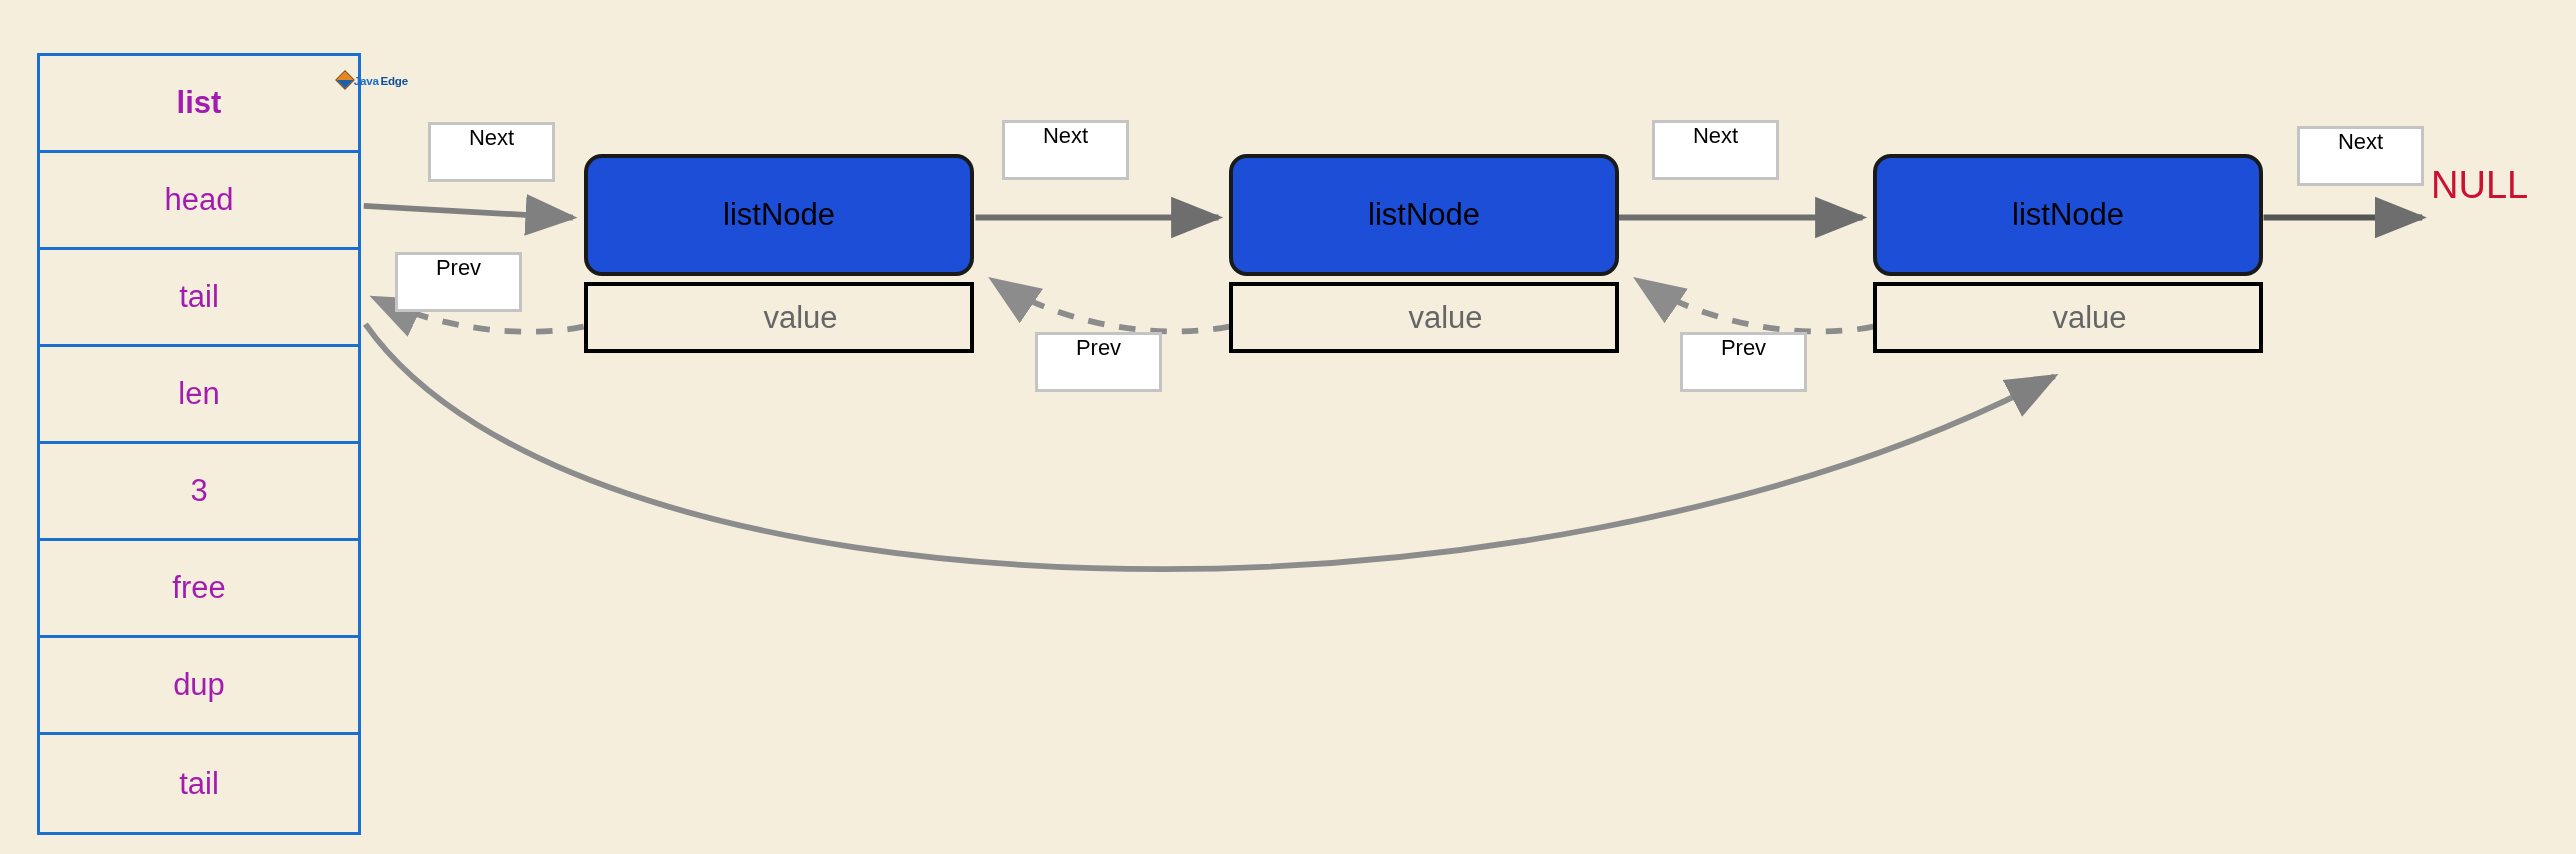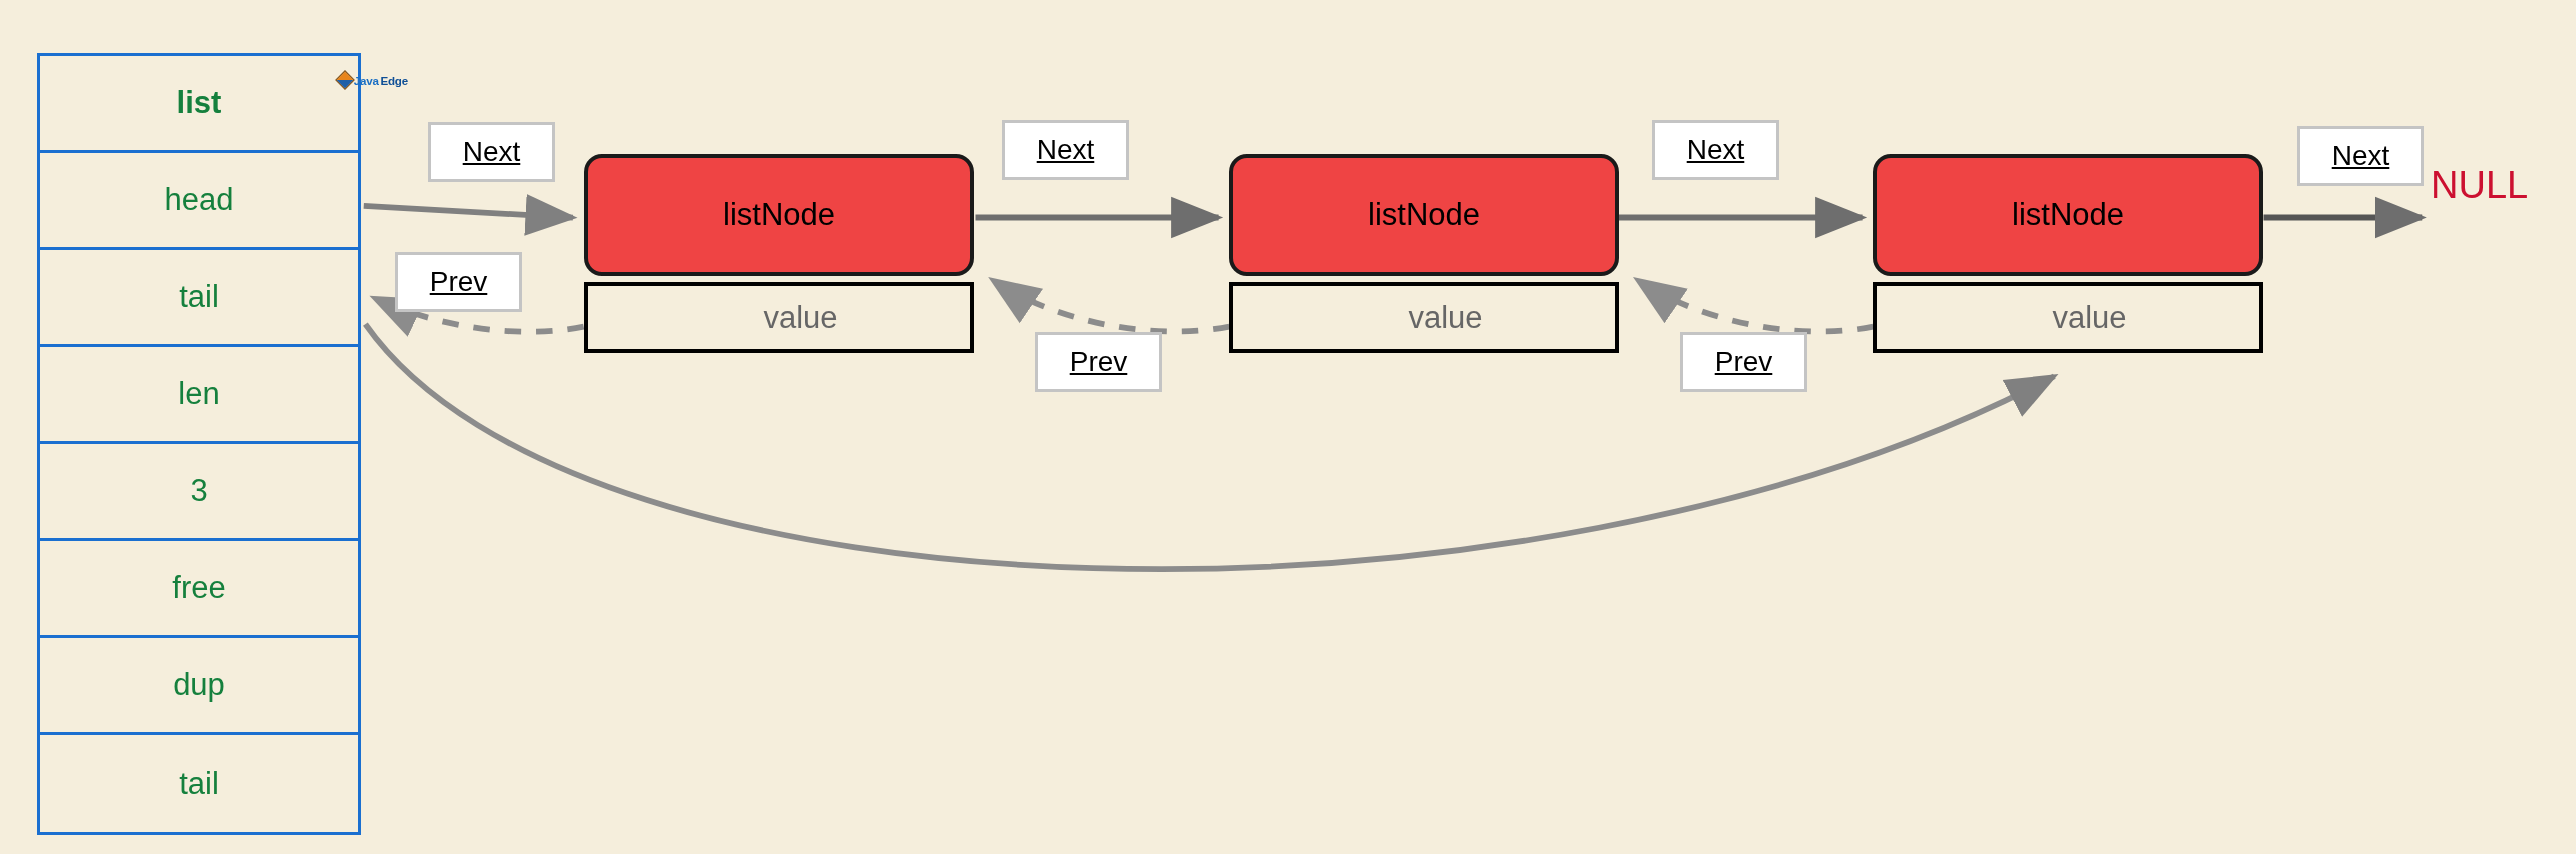--- a/index.html
+++ b/index.html
@@ -33,31 +33,31 @@
     box-sizing: border-box;
     background: transparent;
   }
   .struct-row {
     height: 97px;
     box-sizing: border-box;
     border-bottom: 3.3px solid #1a6fd0;
     display: flex;
     align-items: center;
     justify-content: center;
-    color: #15803d;
+    color: #a21caf;
     font-size: 31px;
   }
   .struct-row:last-child { border-bottom: none; }
   .struct-row.title { font-weight: bold; }
 
   
   .node {
     position: absolute;
     box-sizing: border-box;
-    background: #ef4444;
+    background: #1d4ed8;
     border: 4.1px solid #1a1a1a;
     border-radius: 18px;
     display: flex;
     align-items: center;
     justify-content: center;
     font-size: 31px;
     color: #000;
     z-index: 3;
   }
   .value-box {
@@ -74,27 +74,25 @@
     padding-left: 43px;
   }
 
   
   .edge-label {
     position: absolute;
     box-sizing: border-box;
     background: #ffffff;
     border: 3.3px solid #c4c4c4;
     display: flex;
-    align-items: center;
-    justify-content: center;
-    font-size: 28px;
+    justify-content: center;
+    font-size: 22px;
     color: #000;
     z-index: 4;
     white-space: nowrap;
-    text-decoration: underline;
   }
 
   
   .null-label {
     position: absolute;
     left: 2431px;
     top: 156px;
     font-size: 38px;
     color: #cc1030;
     z-index: 4;

